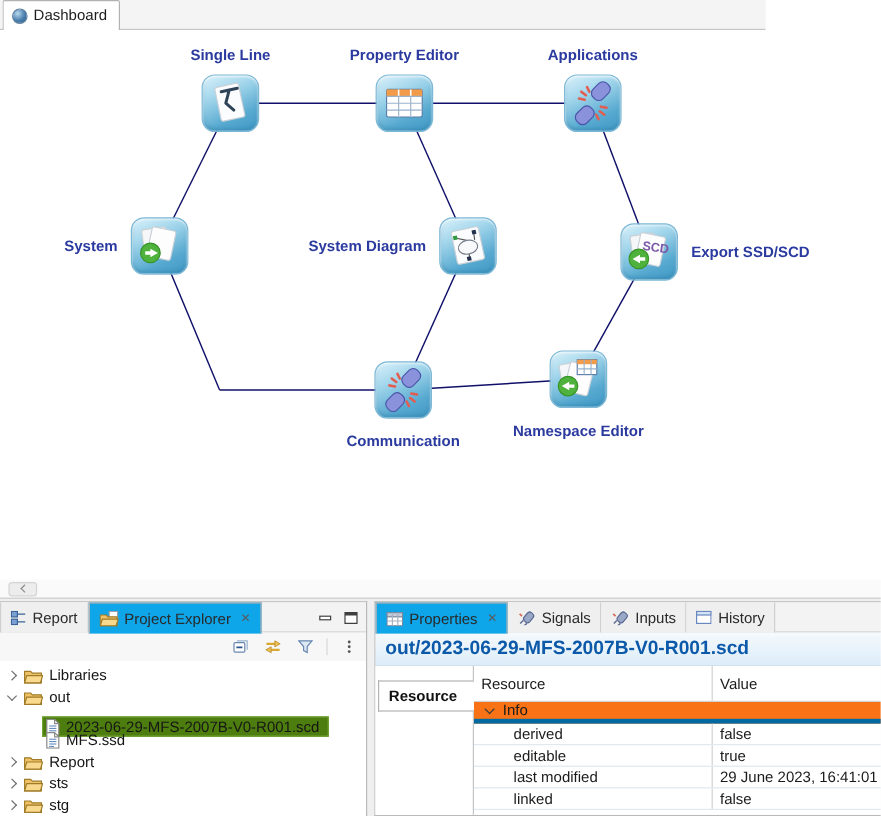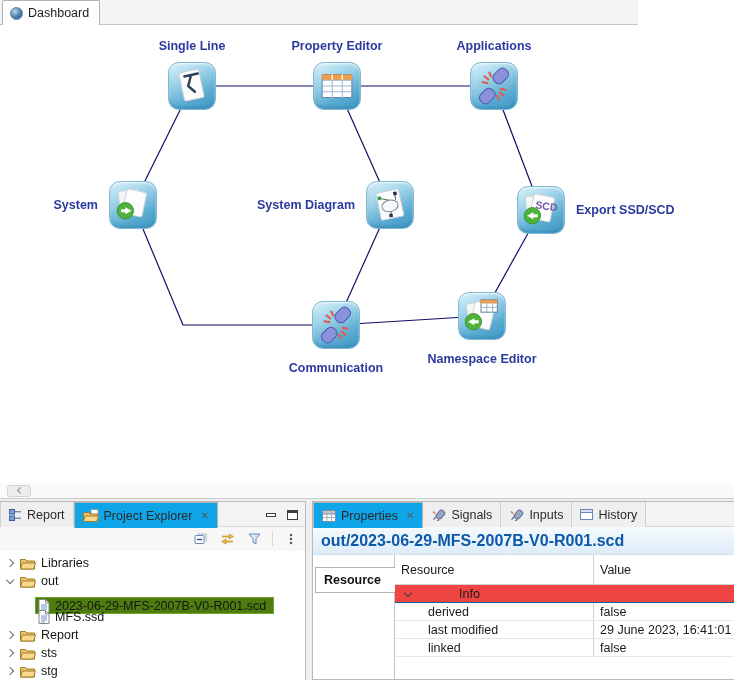--- a/index.html
+++ b/index.html
@@ -68,21 +68,21 @@
   .form-title { font-size:16px; font-weight:bold; color:#0b59a8; white-space:nowrap; }
   .rp-body { position:absolute; top:53px; left:0; right:0; bottom:0; display:flex; background:#fff; }
   .side { position:relative; width:82px; border-right:1px solid #c4c4c4; background:#fff; flex:0 0 auto; }
   .res-tab { position:absolute; top:12px; left:2px; right:-1px; height:26px; background:#fff; border:1px solid #b4b4b4; border-right:none; display:flex; align-items:center; padding-left:8px; font-size:12.5px; font-weight:bold; color:#111; z-index:2; }
   .ptable { flex:1; font-size:12.5px; color:#1a1a1a; }
   .phead { height:30px; display:flex; align-items:center; border-bottom:1px solid #d2d2d2; }
   .col-prop { width:198px; padding-left:6px; flex:0 0 auto; }
   .col-val { flex:1; padding-left:6px; border-left:1px solid #d2d2d2; align-self:stretch; display:flex; align-items:center; }
   .prow { height:18px; display:flex; align-items:center; border-bottom:1px solid #e2e8ef; }
   .prow .col-prop { padding-left:33px; }
-  .prow.cat { background:#ef4444; border-bottom:1px solid #0369a1; padding-left:8px;gap:40px; }
+  .prow.cat { background:#f97316; border-bottom:4px solid #0369a1; padding-left:8px; }
   .cat .twisty { border-color:#3a3a3a; margin-right:8px; }
 </style>
 </head>
 <body>
 
 <div class="app">
 
   <div class="editor-tabbar">
     <div class="etab">
       <span class="dash-icon"></span>
@@ -448,20 +448,24 @@
           </div>
           <div class="prow cat">
             <span class="twisty open"></span>
             <span>Info</span>
           </div>
           <div class="prow">
             <div class="col-prop">derived</div>
             <div class="col-val">false</div>
           </div>
           <div class="prow">
+            <div class="col-prop">editable</div>
+            <div class="col-val">true</div>
+          </div>
+          <div class="prow">
             <div class="col-prop">last modified</div>
             <div class="col-val">29 June 2023, 16:41:01</div>
           </div>
           <div class="prow">
             <div class="col-prop">linked</div>
             <div class="col-val">false</div>
           </div>
         </div>
       </div>
     </div>

